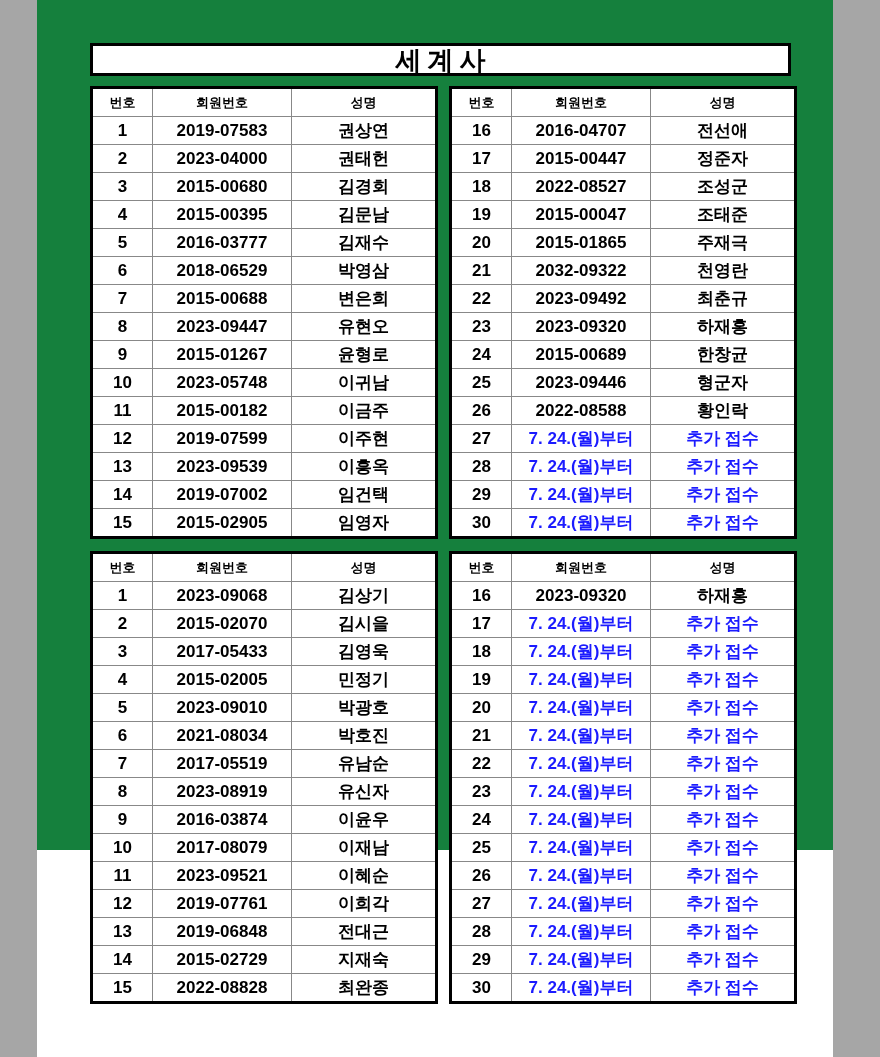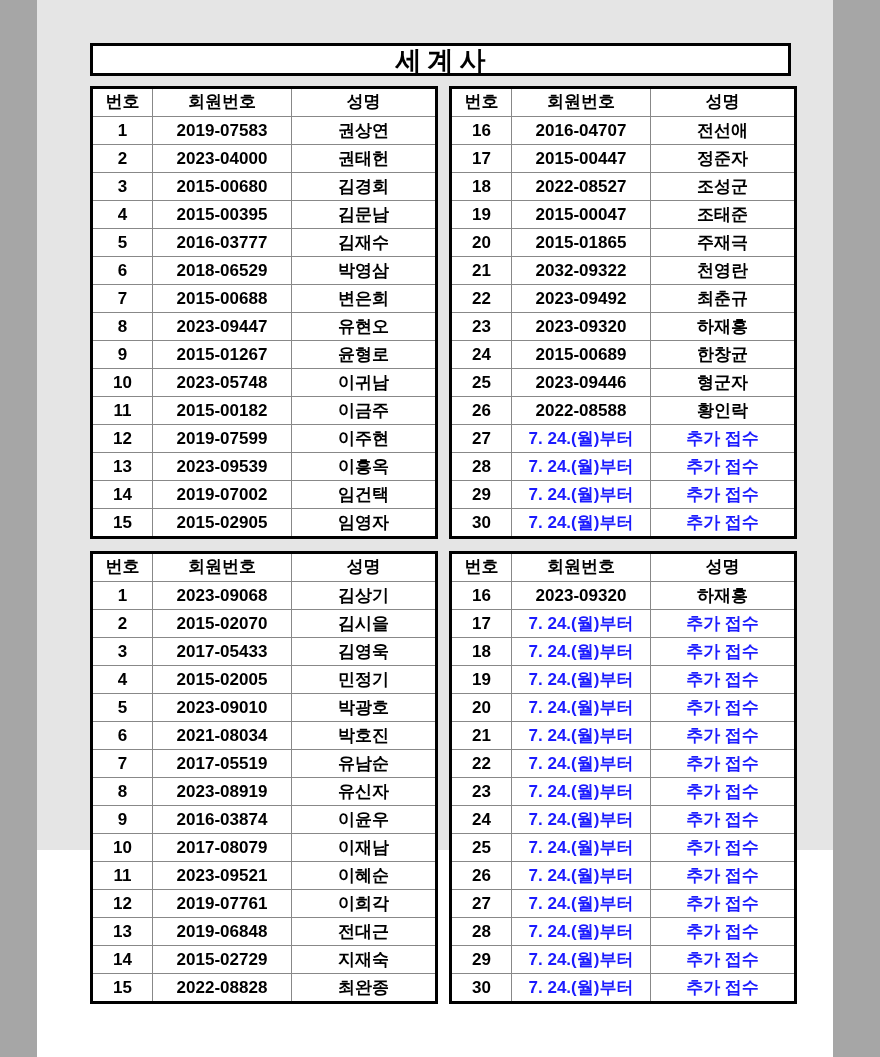--- a/index.html
+++ b/index.html
@@ -11,21 +11,21 @@
   body{
     width:880px;height:1057px;overflow:hidden;position:relative;
     background:#ffffff;
     font-family:"Liberation Sans","DejaVu Sans",sans-serif;
     color:#000;
   }
   .gutter{position:absolute;top:0;height:1057px;background:var(--gutter);}
   .gutter.left{left:0;width:37px;}
   .gutter.right{left:833px;width:47px;}
   .page{
-    position:absolute;left:37px;top:0;width:796px;height:850px;background:#e5e5e5;
+    position:absolute;left:37px;top:0;width:796px;height:850px;background:#15803d;
   }
   .content{padding:43px 0 0 53px;width:701px;}
   .title-box{
     box-sizing:border-box;width:701px;height:33px;border:3px solid #000;
     display:flex;align-items:center;justify-content:center;
     margin:0 0 10px 0;background:#fff;
   }
   .title{
     margin:0;font-size:26px;font-weight:bold;letter-spacing:6px;
     line-height:1;white-space:nowrap;text-indent:6px;
@@ -38,21 +38,21 @@
   .col-no{width:61px;}
   .col-mno{width:139px;}
   .col-name{width:145px;}
   table.roster th,table.roster td{
     border:1px solid var(--grid);
     height:27px;padding:0;
     text-align:center;vertical-align:middle;
     font-weight:bold;font-size:17px;line-height:1;
     overflow:hidden;white-space:nowrap;
   }
-  table.roster th{font-size:17px;font-family:Liberation Mono, monospace;}
+  table.roster th{font-size:13px;}
   td.hl{color:var(--highlight);}
 </style>
 </head>
 <body>
 
 <div class="gutter left"></div>
 <div class="gutter right"></div>
 
 <div class="page">
   <div class="content">

